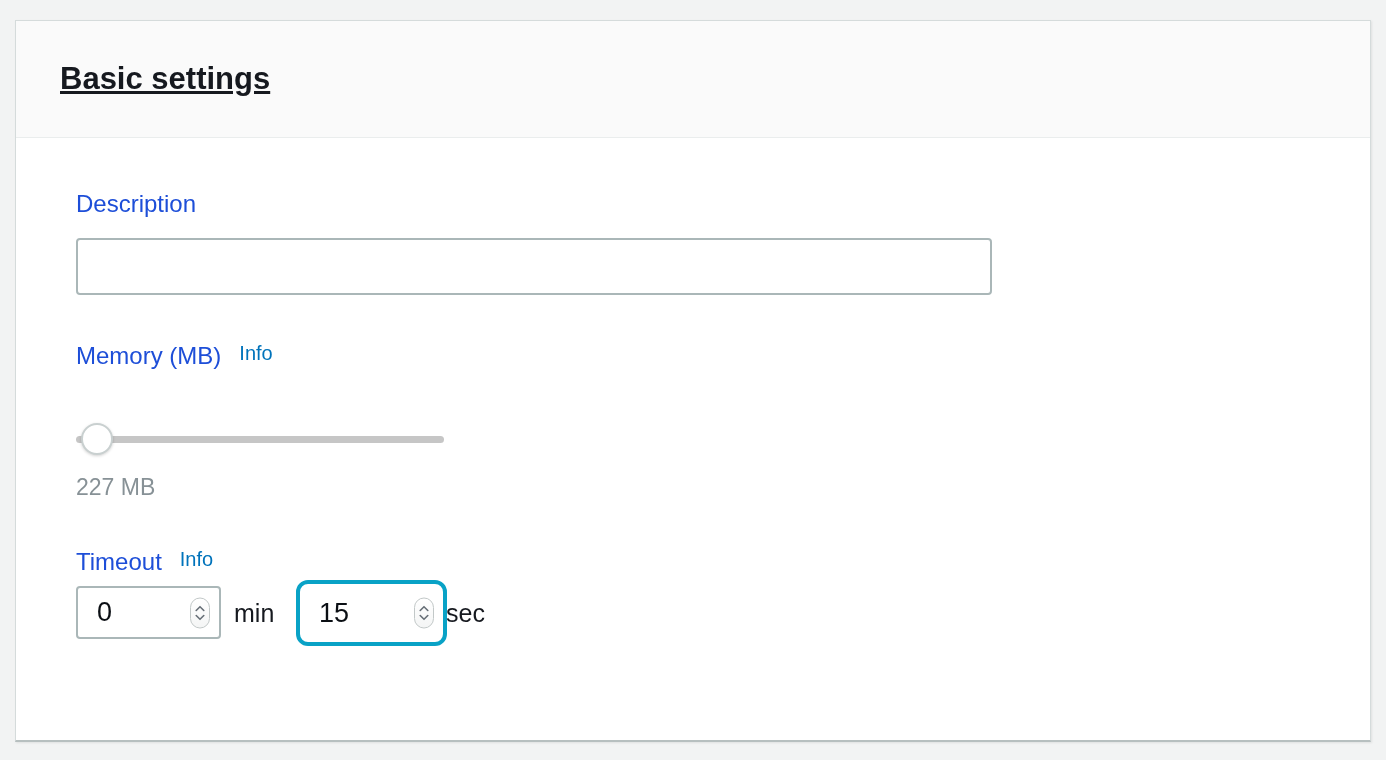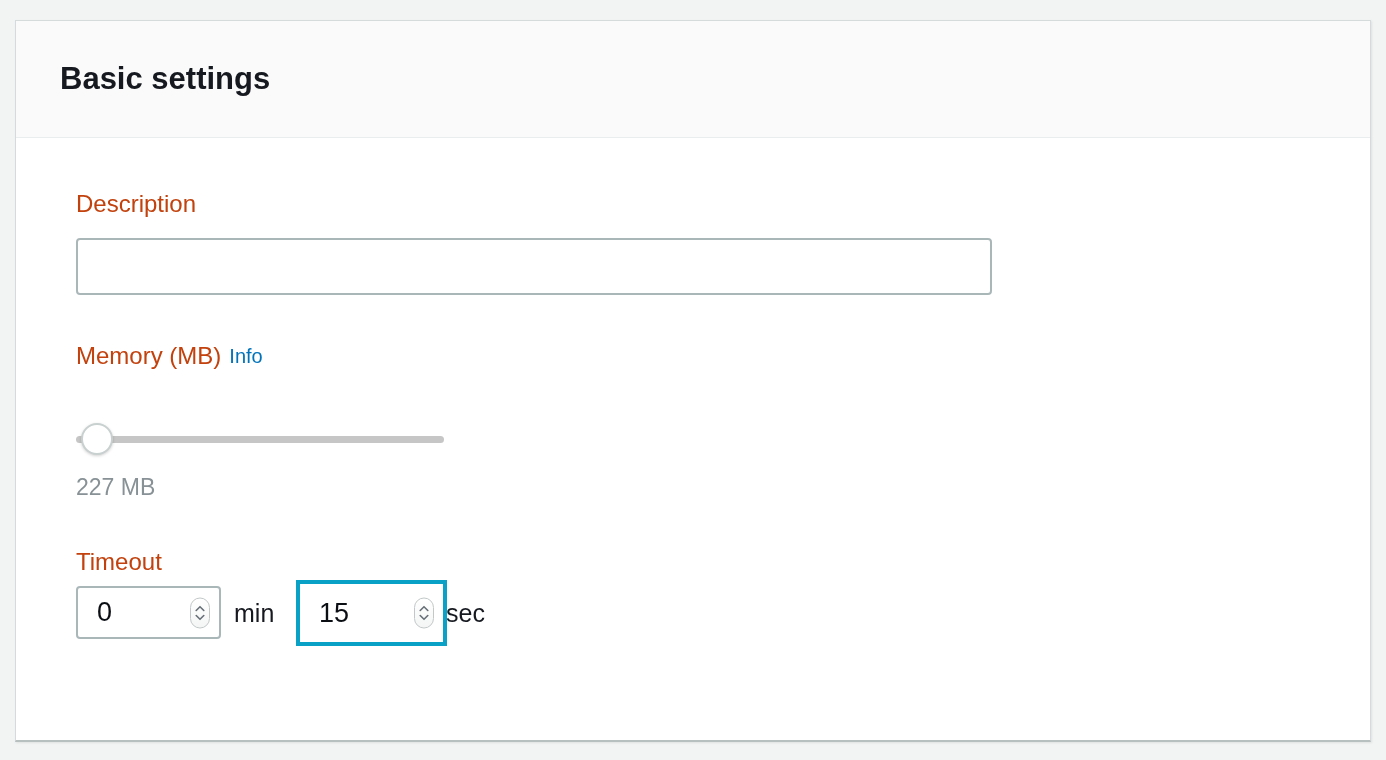--- a/index.html
+++ b/index.html
@@ -12,42 +12,43 @@
     color:#16191f;
   }
 
   .panel {
     position:absolute; left:15px; top:20px;
     width:1356px; height:722px;
     background:#ffffff;
     border:1px solid #d5dbdb;
     border-bottom:2px solid #b7bfbf;
     box-shadow:1px 1px 2px rgba(0,0,0,0.08);
+    text-decoration:underline;
   }
 
   .panel-header {
     height:117px;
     background:#fafafa;
     border-bottom:1px solid #eaeded;
     display:flex; align-items:center;
     padding:0 44px;
   }
   .panel-title {
     font-size:31px; font-weight:700; color:#16191f;
   }
 
   .panel-body { position:relative; height:603px; }
 
   .field-label {
-    font-size:24px; color:#c2410c; font-weight:400;
+    font-size:24px; color:#1d4ed8; font-weight:400;
   }
   .info-link {
     font-size:20px; color:#0073bb; cursor:pointer; text-decoration:none;
   }
-  .label-row { display:flex; align-items:center; gap:8px; }
+  .label-row { display:flex; align-items:flex-start; gap:18px; }
 
   
   .desc-label { position:absolute; left:60px; top:52px; }
   .desc-input {
     position:absolute; left:60px; top:100px;
     width:916px; height:57px;
     border:2px solid #aab7b8; border-radius:4px;
     background:#fff;
     font-family:inherit; font-size:26px; color:#16191f;
     padding:0 16px; outline:none;
@@ -75,37 +76,37 @@
     border:2px solid #c9d0d0;
     box-shadow:0 1px 3px rgba(0,0,0,0.18);
     cursor:grab;
   }
   .memory-value {
     position:absolute; left:60px; top:336px;
     font-size:23px; color:#879196;
   }
 
   
-  .timeout-label-row { position:absolute; left:60px; top:410px;flex-direction:column; }
+  .timeout-label-row { position:absolute; left:60px; top:410px; }
   .timeout-controls {
     position:absolute; left:60px; top:442px;
     width:640px; height:68px;
   }
   .num-wrapper {
     position:absolute;
     background:#fff;
     display:flex; align-items:center;
   }
   .num-wrapper.plain {
     left:0; top:6px; width:145px; height:53px;
     border:2px solid #aab7b8; border-radius:4px;
   }
   .num-wrapper.focused {
     left:220px; top:0; width:151px; height:66px;
-    border:4px solid #09a2c6; border-radius:0;
+    border:4px solid #09a2c6; border-radius:12px;
   }
   .num-input {
     border:none; outline:none; background:transparent;
     font-family:inherit; font-size:27px; color:#0b0f14;
     width:88px; padding-left:19px;
     -moz-appearance:textfield; appearance:textfield;
   }
   .num-input::-webkit-outer-spin-button,
   .num-input::-webkit-inner-spin-button { -webkit-appearance:none; }
   .stepper {

